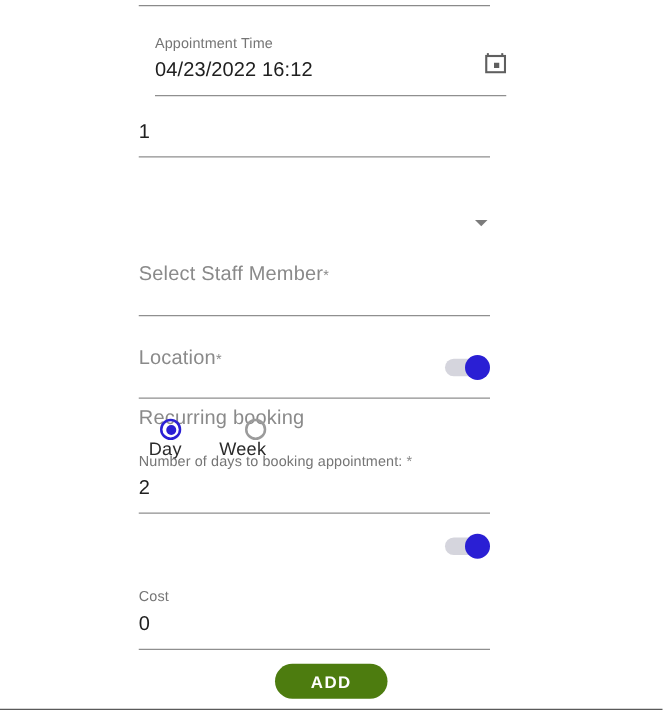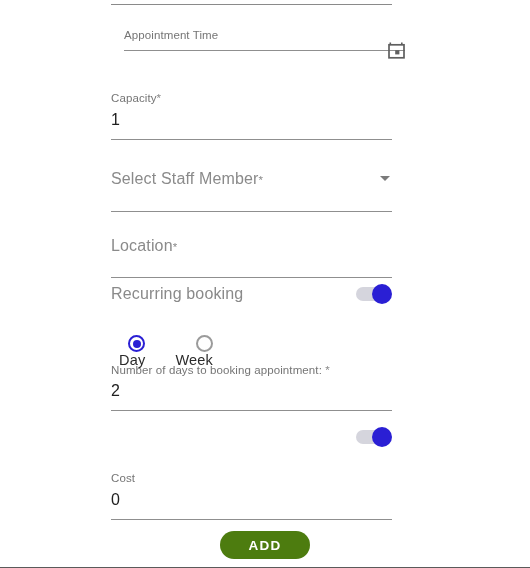--- a/index.html
+++ b/index.html
@@ -52,20 +52,21 @@
     height: 1px;
     background: #8f8f8f;
     width: 281px;
   }
 
   .placeholder-label {
     font-size: 16px;
     color: #8a8a8a;
     line-height: 22px;
     letter-spacing: 0.15px;
+    margin-top: 41px;
   }
 
   
   .appt-time {
     position: absolute;
     left: 111px;
     top: 28px;
     width: 281px;
     margin-left: 13px;
   }
@@ -269,35 +270,33 @@
     background: #5a5a5a;
   }
 </style>
 </head>
 <body>
 
 <div class="top-rule"></div>
 
 <div class="field appt-time">
   <div class="field-label">Appointment Time</div>
+  <div class="field-value">04/23/2022 16:12</div>
   <span class="cal-icon">
     <svg width="17" height="17" viewBox="0 0 17 17" xmlns="http://www.w3.org/2000/svg">
       <rect x="1.5" y="0.5" width="1.6" height="2.6" fill="#5f5f5f"></rect>
       <rect x="13" y="0.5" width="1.6" height="2.6" fill="#5f5f5f"></rect>
       <rect x="1" y="2.8" width="15" height="13" fill="none" stroke="#5f5f5f" stroke-width="1.7"></rect>
       <rect x="7.2" y="8.2" width="4.2" height="4.2" fill="#5f5f5f"></rect>
     </svg>
   </span>
   <div class="underline"></div>
 </div>
 
 <div class="field capacity">
-  <div class="field-label">
-    <span>Capacity</span><span class="req">*</span>
-  </div>
   <div class="field-value">1</div>
   <div class="underline"></div>
 </div>
 
 <div class="field staff">
   <div class="placeholder-label">
     <span>Select Staff Member</span><span class="req">*</span>
   </div>
   <span class="caret"></span>
   <div class="underline"></div>

